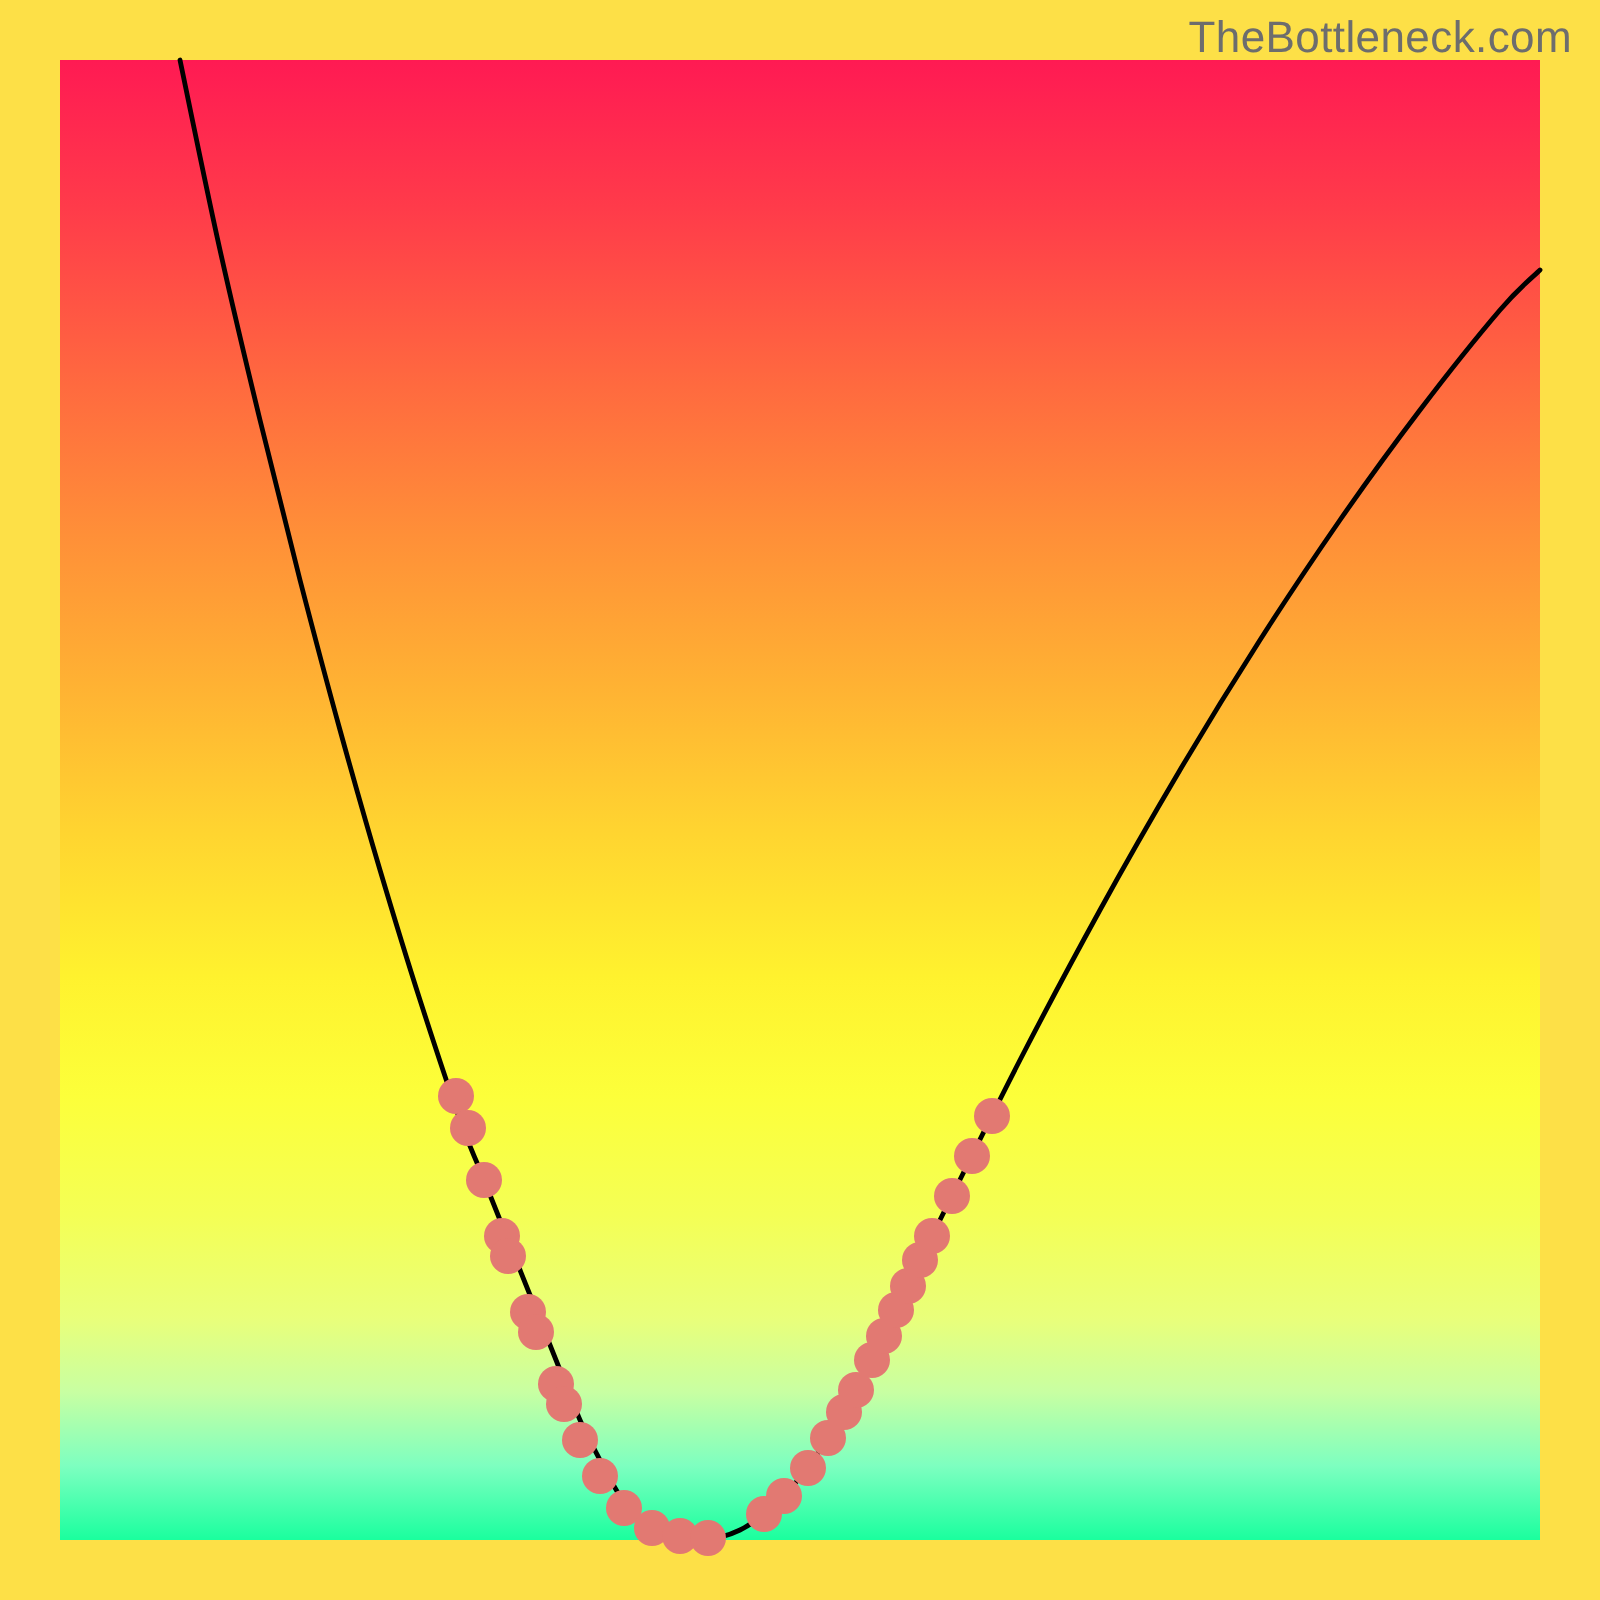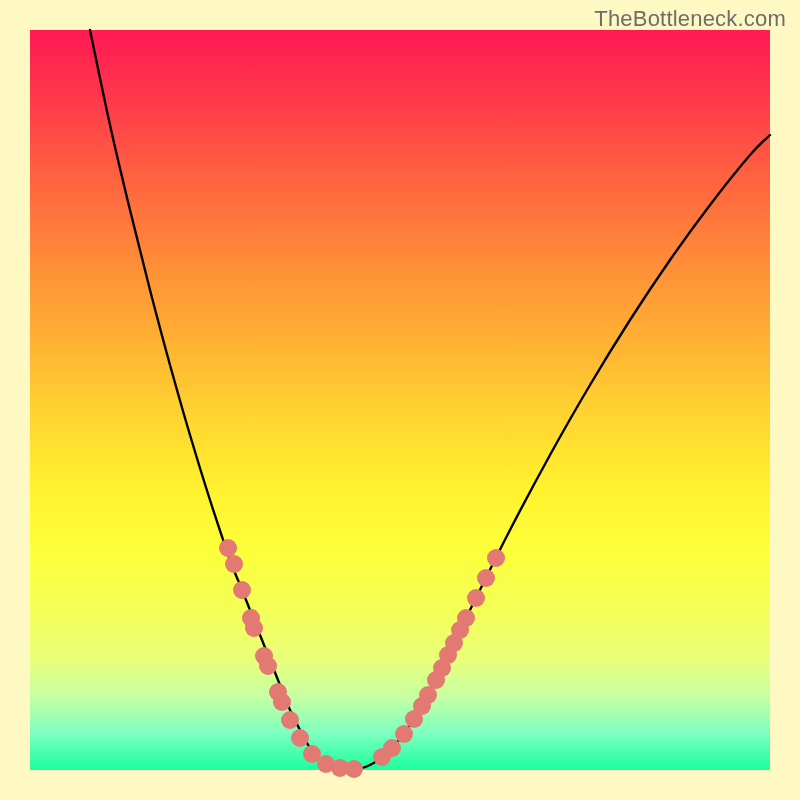--- a/index.html
+++ b/index.html
@@ -8,21 +8,21 @@
     width: 800px;
     height: 800px;
     background: #000;
     font-family: Arial, Helvetica, sans-serif;
     overflow: hidden;
   }
   .frame {
     position: relative;
     width: 800px;
     height: 800px;
-    background: #fef9c3;
+    background: #fde047;
   }
   .plot-area {
     position: absolute;
     left: 30px;
     top: 30px;
     width: 740px;
     height: 740px;
     background: linear-gradient(
       to bottom,
       #ff1a53 0%,

